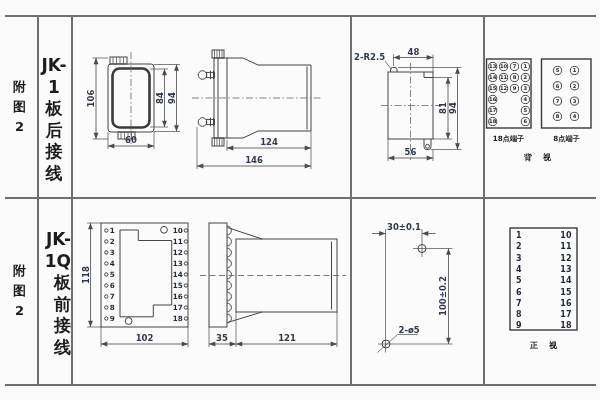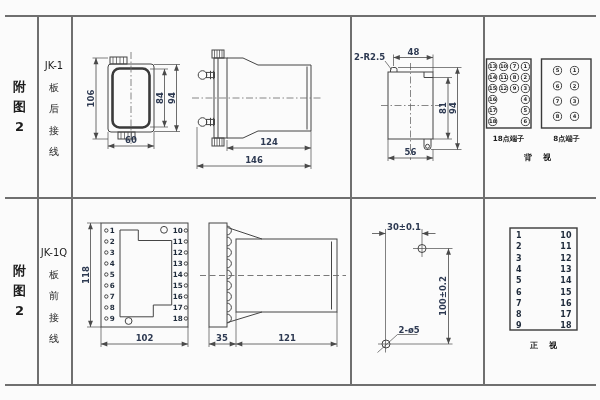--- a/index.html
+++ b/index.html
@@ -2,21 +2,21 @@
 <html><head>
 <meta charset="utf-8">
 <style>
   html,body{margin:0;padding:0;background:#ffffff;}
   .canvas{position:relative;width:600px;height:400px;background:#fbfbfb;overflow:hidden;
           font-family:"DejaVu Sans",sans-serif;}
   .gridline{position:absolute;background:#6f6f6f;}
   .h{height:2px;} .v{width:2px;}
   .vstack{position:absolute;white-space:pre-line;text-align:center;color:#1c1c1c;}
   .figlbl{font-size:13px;font-weight:600;line-height:20px;width:33px;}
-  .modlbl{font-size:10px;font-weight:400;line-height:21.5px;width:34px;}
+  .modlbl{font-size:17px;font-weight:700;line-height:21.5px;width:34px;}
   svg{position:absolute;overflow:visible;}
   .ln{stroke:#454545;stroke-width:1;fill:none;}
   .thk{stroke:#3a3a3a;stroke-width:2.6;fill:none;}
   .box{stroke:#3a3a3a;stroke-width:1.4;fill:none;}
   .ext{stroke:#4a4a4a;stroke-width:0.7;fill:none;}
   .dim{stroke:#4a4a4a;stroke-width:0.8;fill:none;}
   .cl{stroke:#6a6a6a;stroke-width:0.8;fill:none;stroke-dasharray:7 2.5 1.5 2.5;}
   .dsh{stroke:#6a6a6a;stroke-width:0.9;fill:none;stroke-dasharray:6 3.5;}
   .hat{stroke:#454545;stroke-width:0.7;}
   text.dt{fill:#2e3a52;font-size:8.5px;font-weight:700;font-family:"DejaVu Sans",sans-serif;}
@@ -51,21 +51,21 @@
 图
 2</div>
   <div class="vstack figlbl" style="left:3px;top:261px;">附
 图
 2</div>
   <div class="vstack modlbl" style="left:37px;top:55px;">JK-1
 板
 后
 接
 线</div>
-  <div class="vstack modlbl" style="left:37px;top:242px;">JK-1Q
+  <div class="vstack modlbl" style="left:37px;top:229px;text-align:right;">JK-1Q
 板
 前
 接
 线</div>
 
   <svg style="left:85px;top:48px;" width="105" height="130" viewBox="85 48 105 130">
     <g>
       <rect class="ln" x="110" y="57" width="17" height="7"></rect>
       <line class="hat" x1="113" y1="57" x2="113" y2="64"></line>
         <line class="hat" x1="116.5" y1="57" x2="116.5" y2="64"></line>

